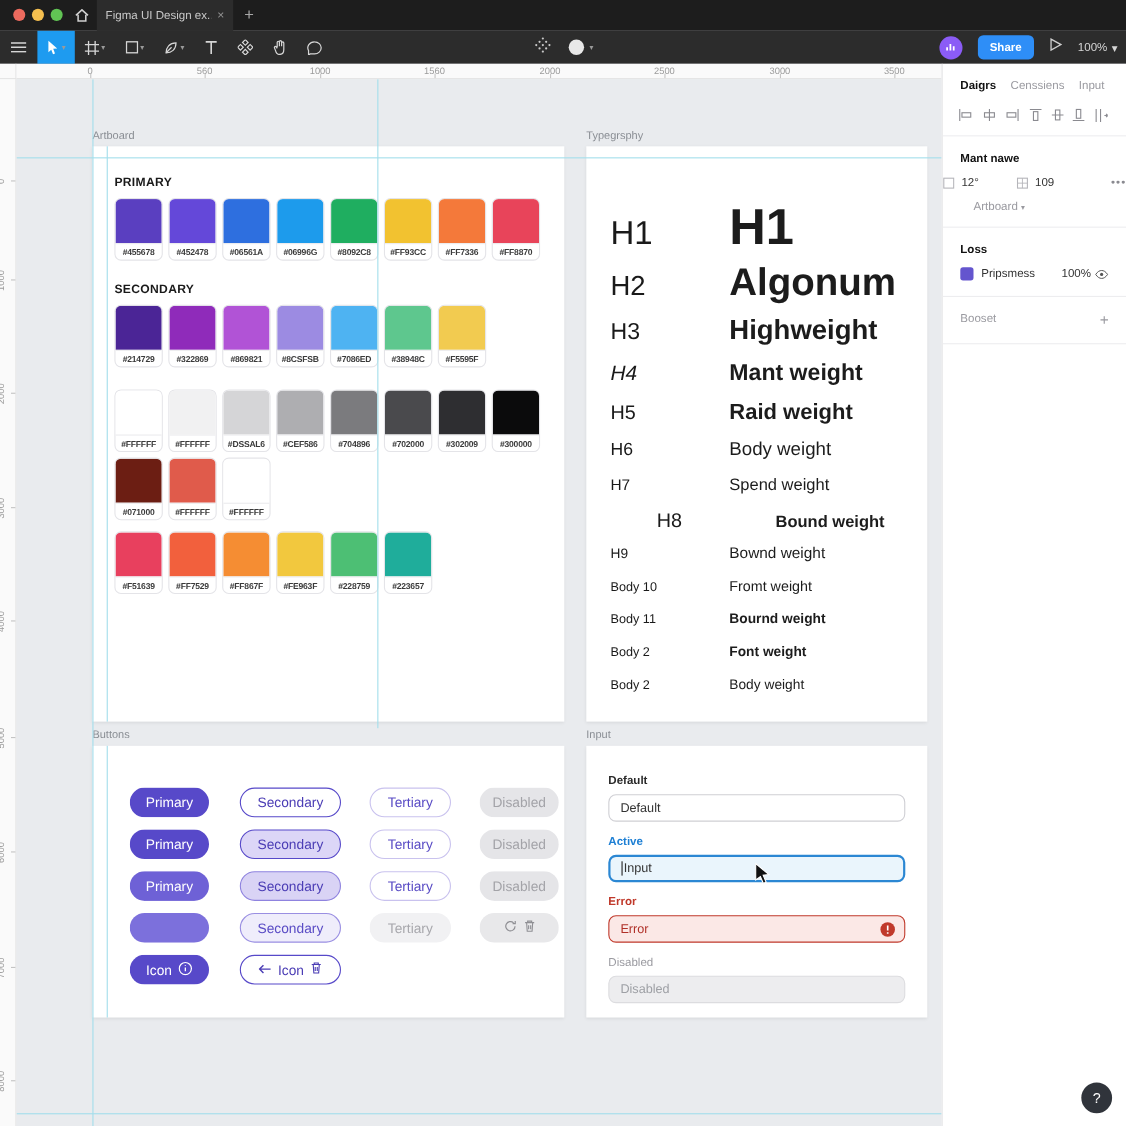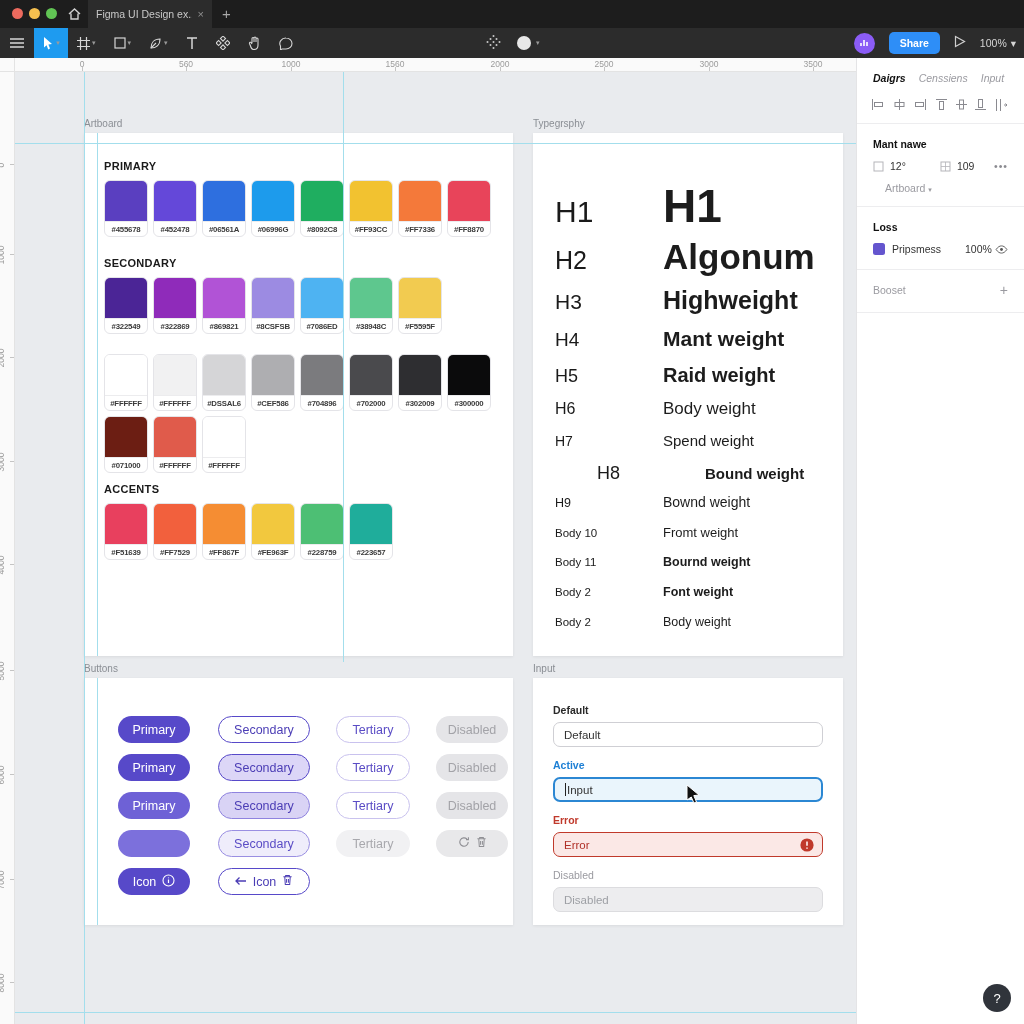--- a/index.html
+++ b/index.html
@@ -97,26 +97,26 @@
   .st-error .badge { position:absolute; right:8px; top:50%; transform:translateY(-50%); display:flex; }
   .st-disabled .in-label { color:#9A9AA0; font-weight:400; }
   .st-disabled .in-box { background:#EDEDEF; border-color:#DCDCDF; color:#9EA0A5; }
 
   
   .mouse { position:absolute; left:671px; top:712px; z-index:20; }
 
   
   .right-panel { position:absolute; left:856px; top:58px; width:168px; height:966px; background:#FFFFFF; border-left:1px solid #E4E4E6; font-size:10.5px; }
   .rp-tabs { display:flex; gap:13px; padding:14px 16px 10px; }
-  .rp-tab { color:#9A9AA0;font-style:italic; }
+  .rp-tab { color:#9A9AA0; }
   .rp-tab.active { color:#111; font-weight:700; }
   .rp-align { display:flex; justify-content:space-between; padding:4px 14px 12px; color:#8A8A90; border-bottom:1px solid #EDEDEF; align-items:center; }
   .rp-align span { display:flex; align-items:center; }
   .rp-sec-title { font-weight:700; color:#111; padding:14px 16px 8px; }
-  .rp-row { display:flex; align-items:center; padding:2px 16px 8px; color:#333; }
+  .rp-row { display:flex; align-items:center; padding:2px 0 8px; color:#333; }
   .rp-ico { color:#B5B5BA; margin-right:6px; display:flex; }
   .rp-gap { width:34px; }
   .rp-more { margin-left:auto; color:#8A8A90; letter-spacing:1px; }
   .rp-sub { color:#9A9AA0; padding:2px 16px 12px 28px; border-bottom:1px solid #EDEDEF; }
   .rp-fill-row { display:flex; align-items:center; padding:2px 16px 14px; border-bottom:1px solid #EDEDEF; color:#333; }
   .fill-swatch { width:12px; height:12px; border-radius:2.5px; margin-right:7px; }
   .rp-opacity { margin-left:24px; }
   .rp-eye { margin-left:auto; color:#555; display:flex; }
   .rp-export { display:flex; align-items:center; justify-content:space-between; padding:12px 16px 14px; color:#9A9AA0; border-bottom:1px solid #EDEDEF; }
   .rp-plus { font-size:14px; }
@@ -317,21 +317,21 @@
             </div>
             <div class="sw-card">
               <div class="sw-color" style="background: rgb(232, 68, 90);"></div>
               <div class="sw-hex">#FF8870</div>
             </div>
           </div>
           <div class="sw-title">SECONDARY</div>
           <div class="sw-row">
             <div class="sw-card">
               <div class="sw-color" style="background: rgb(75, 37, 150);"></div>
-              <div class="sw-hex">#322549</div>
+              <div class="sw-hex">#214729</div>
             </div>
             <div class="sw-card">
               <div class="sw-color" style="background: rgb(143, 43, 186);"></div>
               <div class="sw-hex">#322869</div>
             </div>
             <div class="sw-card">
               <div class="sw-color" style="background: rgb(177, 83, 214);"></div>
               <div class="sw-hex">#869821</div>
             </div>
             <div class="sw-card">
@@ -390,21 +390,20 @@
             </div>
             <div class="sw-card">
               <div class="sw-color" style="background: rgb(224, 91, 75);"></div>
               <div class="sw-hex">#FFFFFF</div>
             </div>
             <div class="sw-card">
               <div class="sw-color" style="background: rgb(255, 255, 255);"></div>
               <div class="sw-hex">#FFFFFF</div>
             </div>
           </div>
-          <div class="sw-title">ACCENTS</div>
           <div class="sw-row" style="margin-bottom: 0px;">
             <div class="sw-card">
               <div class="sw-color" style="background: rgb(232, 64, 94);"></div>
               <div class="sw-hex">#F51639</div>
             </div>
             <div class="sw-card">
               <div class="sw-color" style="background: rgb(242, 96, 61);"></div>
               <div class="sw-hex">#FF7529</div>
             </div>
             <div class="sw-card">
@@ -436,21 +435,21 @@
           </div>
           <div class="ty-row" style="height: 49px;">
             <span class="ty-tag" style="font-size: 25px;">H2</span>
             <span class="ty-sample" style="font-size: 35px; font-weight: 700;">Algonum</span>
           </div>
           <div class="ty-row" style="height: 41px;">
             <span class="ty-tag" style="font-size: 21px;">H3</span>
             <span class="ty-sample" style="font-size: 25px; font-weight: 700;">Highweight</span>
           </div>
           <div class="ty-row" style="height: 37px;">
-            <span class="ty-tag" style="font-size: 19px;">H4</span>
+            <span class="ty-tag" style="font-size: 19px; font-style: italic;">H4</span>
             <span class="ty-sample" style="font-size: 21px; font-weight: 700;">Mant weight</span>
           </div>
           <div class="ty-row" style="height: 35px;">
             <span class="ty-tag" style="font-size: 18px;">H5</span>
             <span class="ty-sample" style="font-size: 20px; font-weight: 700;">Raid weight</span>
           </div>
           <div class="ty-row" style="height: 33px;">
             <span class="ty-tag" style="font-size: 16px;">H6</span>
             <span class="ty-sample" style="font-size: 17px; font-weight: 400;">Body weight</span>
           </div>

